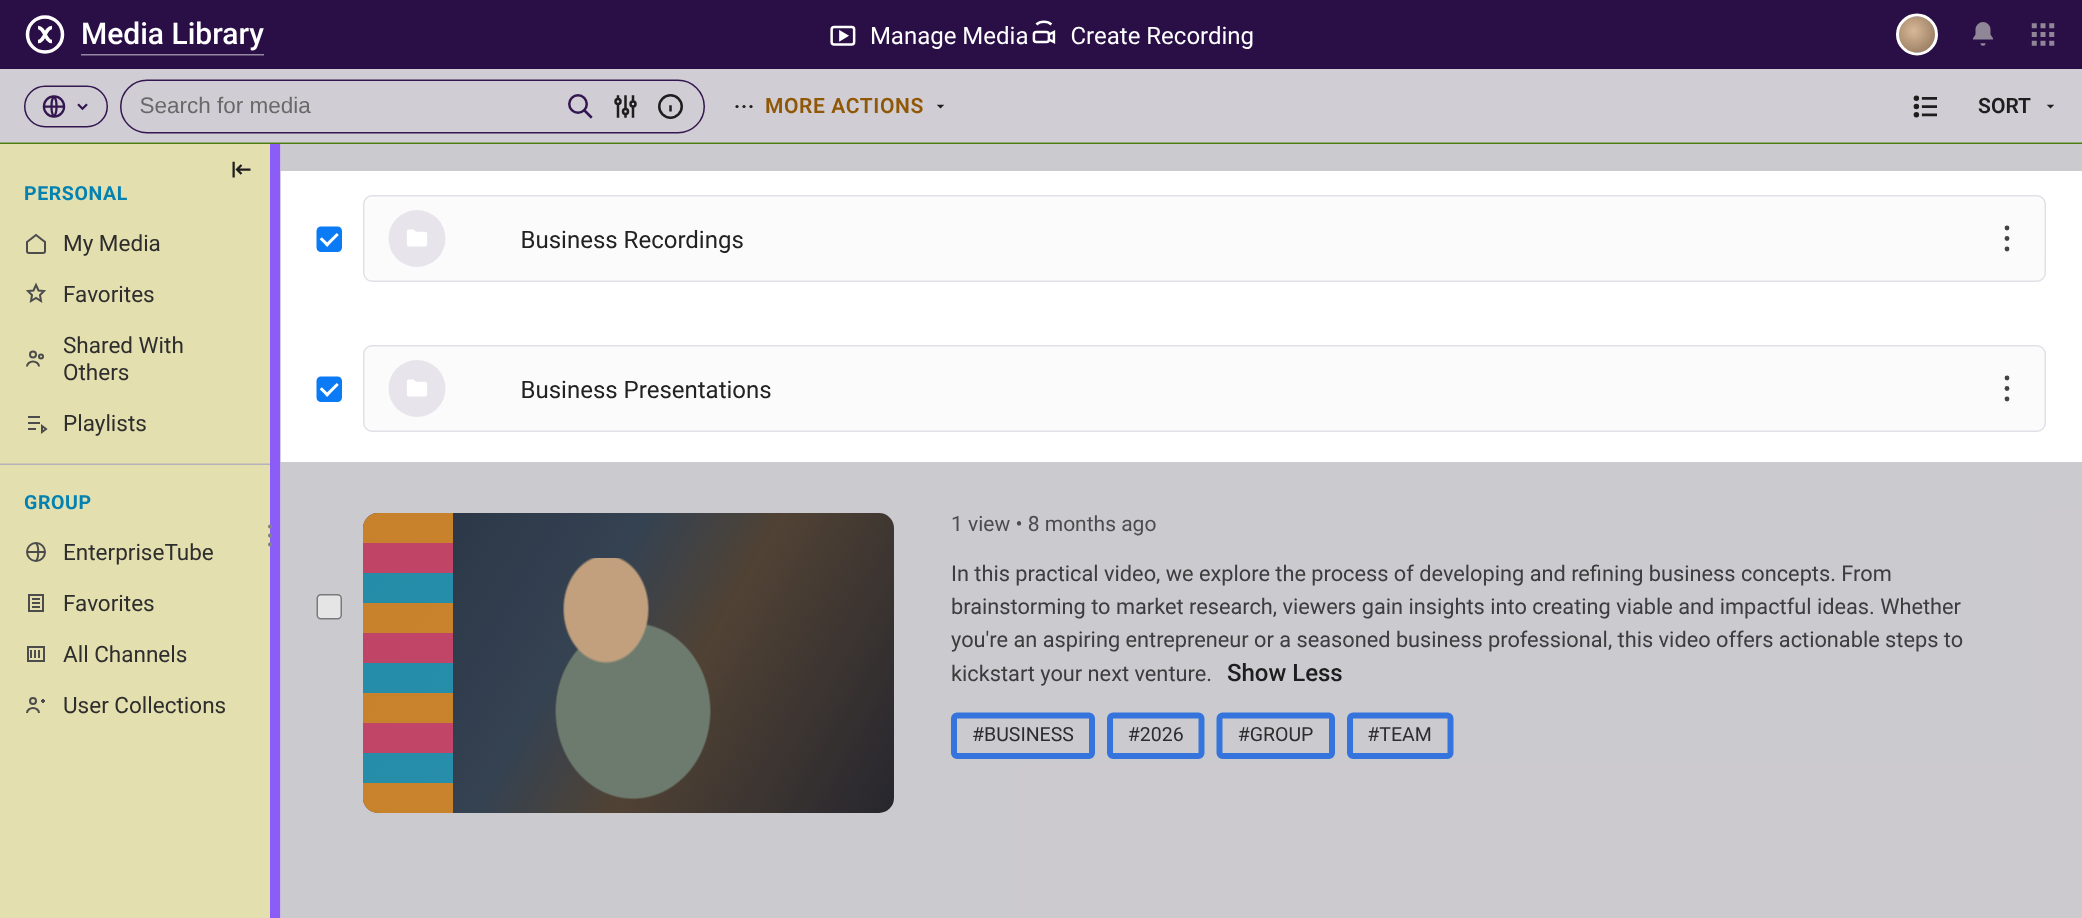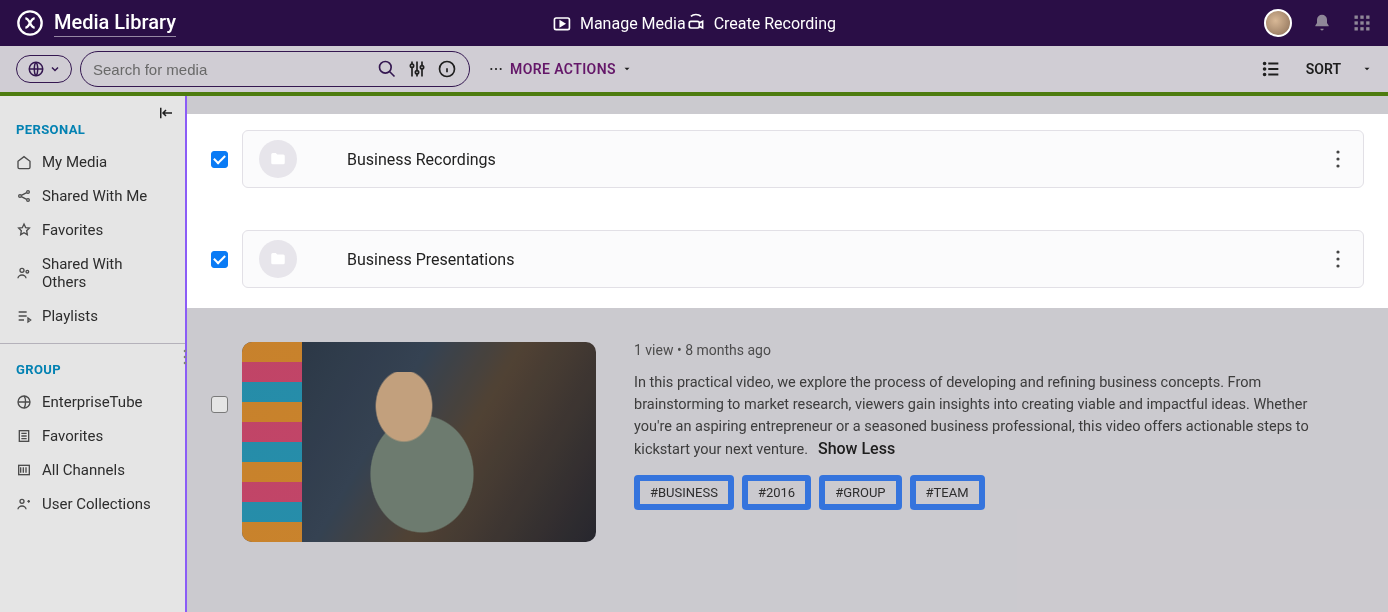--- a/index.html
+++ b/index.html
@@ -8,33 +8,33 @@
 .topbar { height: 46px; background: #2a0e46; display: flex; align-items: center; padding: 0 16px; color: #fff; }
 .logo-wrap { display: flex; align-items: center; gap: 10px; }
 .logo-icon svg { width: 28px; height: 28px; }
 .logo-text { font-size: 20px; font-weight: 500; border-bottom: 1px solid rgba(255,255,255,0.5); padding-bottom: 2px; }
 .topnav { display: flex; margin-left: auto; margin-right: auto; position: absolute; left: 50%; transform: translateX(-50%); }
 .topnav-item { display: flex; align-items: center; gap: 8px; color: #fff; font-size: 16px; cursor: pointer; }
 .top-right { margin-left: auto; display: flex; align-items: center; gap: 20px; }
 .avatar { width: 28px; height: 28px; border-radius: 50%; background: radial-gradient(circle at 40% 40%, #d8b896, #8a6e56); border: 2px solid #fff; }
 .bell-icon, .apps-icon { opacity: 0.7; cursor: pointer; }
 
-.toolbar { height: 50px; background: #e8e5ec; display: flex; align-items: center; padding: 0 16px; border-bottom: 4px solid #4d7c0f; position: relative; }
+.toolbar { height: 50px; background: #e8e5ec; display: flex; align-items: center; padding: 0 16px; border-bottom: 1px solid #4d7c0f; position: relative; }
 .toolbar::after { content: ""; position: absolute; inset: 0; background: rgba(0,0,0,0.10); pointer-events: none; }
 .scope-btn { border: 1px solid #3a1a5a; border-radius: 18px; padding: 4px 10px; display: flex; align-items: center; gap: 4px; cursor: pointer; }
 .search-wrap { border: 1px solid #3a1a5a; border-radius: 22px; height: 36px; display: flex; align-items: center; padding: 0 12px; margin-left: 8px; flex: 0 0 390px; }
 .search-input { border: none; background: transparent; outline: none; font-size: 15px; flex: 1; color: #666; }
 .search-icons { display: flex; gap: 10px; align-items: center; }
-.more-actions { margin-left: 18px; display: flex; align-items: center; gap: 6px; font-size: 14px; font-weight: 600; letter-spacing: 0.4px; cursor: pointer; color: #701a75; }
+.more-actions { margin-left: 18px; display: flex; align-items: center; gap: 6px; font-size: 14px; font-weight: 600; letter-spacing: 0.4px; cursor: pointer; color: #a16207; }
 .toolbar-spacer { flex: 1; }
-.view-btn, .sort-btn { display: flex; align-items: center; gap: 21px; font-size: 14px; font-weight: 600; cursor: pointer; color: #222; }
+.view-btn, .sort-btn { display: flex; align-items: center; gap: 8px; font-size: 14px; font-weight: 600; cursor: pointer; color: #222; }
 .sort-btn { margin-left: 24px; }
 
 .body-wrap { display: flex; height: calc(612px - 46px - 50px); }
-.sidebar { width: 187px; background: #ffffff; border-right: 2px solid #8b5cf6; padding-top: 8px; position: relative; }
+.sidebar { width: 187px; background: #fef9c3; border-right: 7px solid #8b5cf6; padding-top: 8px; position: relative; }
 .sidebar::after { content: ""; position: absolute; inset: 0; background: rgba(0,0,0,0.10); pointer-events: none; }
 .collapse-handle { position: absolute; right: 10px; top: 8px; cursor: pointer; color: #333; }
 .section-hdr { color: #0491c7; font-weight: 700; font-size: 13px; letter-spacing: 0.4px; padding: 18px 16px 8px; }
 .nav-item { display: flex; align-items: center; gap: 10px; padding: 8px 16px; font-size: 15px; color: #333; cursor: pointer; }
 .nav-item svg { width: 16px; height: 16px; flex-shrink: 0; }
 .divider { height: 1px; background: #c9c6d0; margin: 10px 0 0 0; }
 .drag-handle { position: absolute; right: -4px; top: 252px; color: #888; cursor: pointer; }
 
 .content { flex: 1; background: #e3e1e7; position: relative; overflow: hidden; }
 .content .dim { position: absolute; inset: 0; background: rgba(0,0,0,0.10); pointer-events: none; z-index: 3; }
@@ -55,21 +55,21 @@
 .media-cb { padding-top: 54px; }
 .thumb { width: 354px; height: 200px; border-radius: 10px; margin-left: 14px; background: linear-gradient(120deg, #2e3a4a 0%, #3b4a5c 40%, #5a4a3a 60%, #2b2b34 100%); position: relative; overflow: hidden; }
 .thumb::before { content: ""; position: absolute; left: 0; top: 0; width: 60px; height: 100%; background: repeating-linear-gradient(0deg, #f29a2e 0 20px, #2aa7c9 20px 40px, #e94e77 40px 60px); opacity: 0.9; }
 .thumb-person { position: absolute; left: 90px; top: 30px; width: 180px; height: 170px; background: radial-gradient(ellipse at 40% 20%, #d8b38c 0 18%, transparent 19%), radial-gradient(ellipse at 50% 60%, #7a8a7c 0 40%, transparent 41%); border-radius: 8px; }
 .media-info { margin-left: 38px; flex: 1; padding-right: 24px; }
 .media-title { font-size: 22px; font-weight: 600; color: #1b1b1b; margin-bottom: 6px; }
 .media-meta { font-size: 14px; color: #555; margin-bottom: 14px; }
 .media-desc { font-size: 14.5px; color: #444; line-height: 1.5; }
 .show-less { font-size: 16px; color: #222; font-weight: 500; margin-left: 10px; cursor: pointer; }
 .tags { display: flex; gap: 8px; margin-top: 14px; }
-.tag { border: 6px solid #3b82f6; border-radius: 4px; padding: 4px 10px; font-size: 13px; color: #333; cursor: pointer; }
+.tag { border: 4px solid #3b82f6; border-radius: 4px; padding: 4px 10px; font-size: 13px; color: #333; cursor: pointer; }
 
 svg { display: block; }
 </style>
 </head>
 <body>
 
 <div class="topbar">
   <div class="logo-wrap">
     <span class="logo-icon">
       <svg viewBox="0 0 24 24" fill="none" stroke="#fff" stroke-width="2">
@@ -203,29 +203,20 @@
         <svg width="18" height="18" viewBox="0 0 24 24" fill="none" stroke="#222" stroke-width="2">
           <path d="M5 5v14M20 12H8M12 8l-4 4 4 4"></path>
         </svg>
       </span>
     <div class="section-hdr">PERSONAL</div>
     <div class="nav-item">
         <svg viewBox="0 0 24 24" fill="none" stroke="#555" stroke-width="2">
           <path d="M3 11l9-7 9 7v9a2 2 0 01-2 2H5a2 2 0 01-2-2z"></path>
         </svg>
         <span>My Media</span>
-      </div>
-    <div class="nav-item">
-        <svg viewBox="0 0 24 24" fill="none" stroke="#555" stroke-width="2">
-          <circle cx="6" cy="12" r="2"></circle>
-          <circle cx="18" cy="6" r="2"></circle>
-          <circle cx="18" cy="18" r="2"></circle>
-          <path d="M8 11l8-4M8 13l8 4"></path>
-        </svg>
-        <span>Shared With Me</span>
       </div>
     <div class="nav-item">
         <svg viewBox="0 0 24 24" fill="none" stroke="#555" stroke-width="2">
           <path d="M12 3l2.5 5.5L20 9l-4 4 1 6-5-3-5 3 1-6-4-4 5.5-.5z"></path>
         </svg>
         <span>Favorites</span>
       </div>
     <div class="nav-item">
         <svg viewBox="0 0 24 24" fill="none" stroke="#555" stroke-width="2">
           <circle cx="9" cy="8" r="3"></circle>
@@ -324,21 +315,21 @@
     <div class="media-row">
       <div class="media-cb"><span class="cb"></span></div>
       <div class="thumb">
           <div class="thumb-person"></div>
         </div>
       <div class="media-info">
         <div class="media-meta">1 view • 8 months ago</div>
         <div class="media-desc"><span>In this practical video, we explore the process of developing and refining business concepts. From brainstorming to market research, viewers gain insights into creating viable and impactful ideas. Whether you're an aspiring entrepreneur or a seasoned business professional, this video offers actionable steps to kickstart your next venture.</span><span class="show-less">Show Less</span></div>
         <div class="tags">
           <span class="tag">#BUSINESS</span>
-          <span class="tag">#2016</span>
+          <span class="tag">#2026</span>
           <span class="tag">#GROUP</span>
           <span class="tag">#TEAM</span>
         </div>
       </div>
     </div>
 
     <div class="dim"></div>
   </div>
 </div>
 

